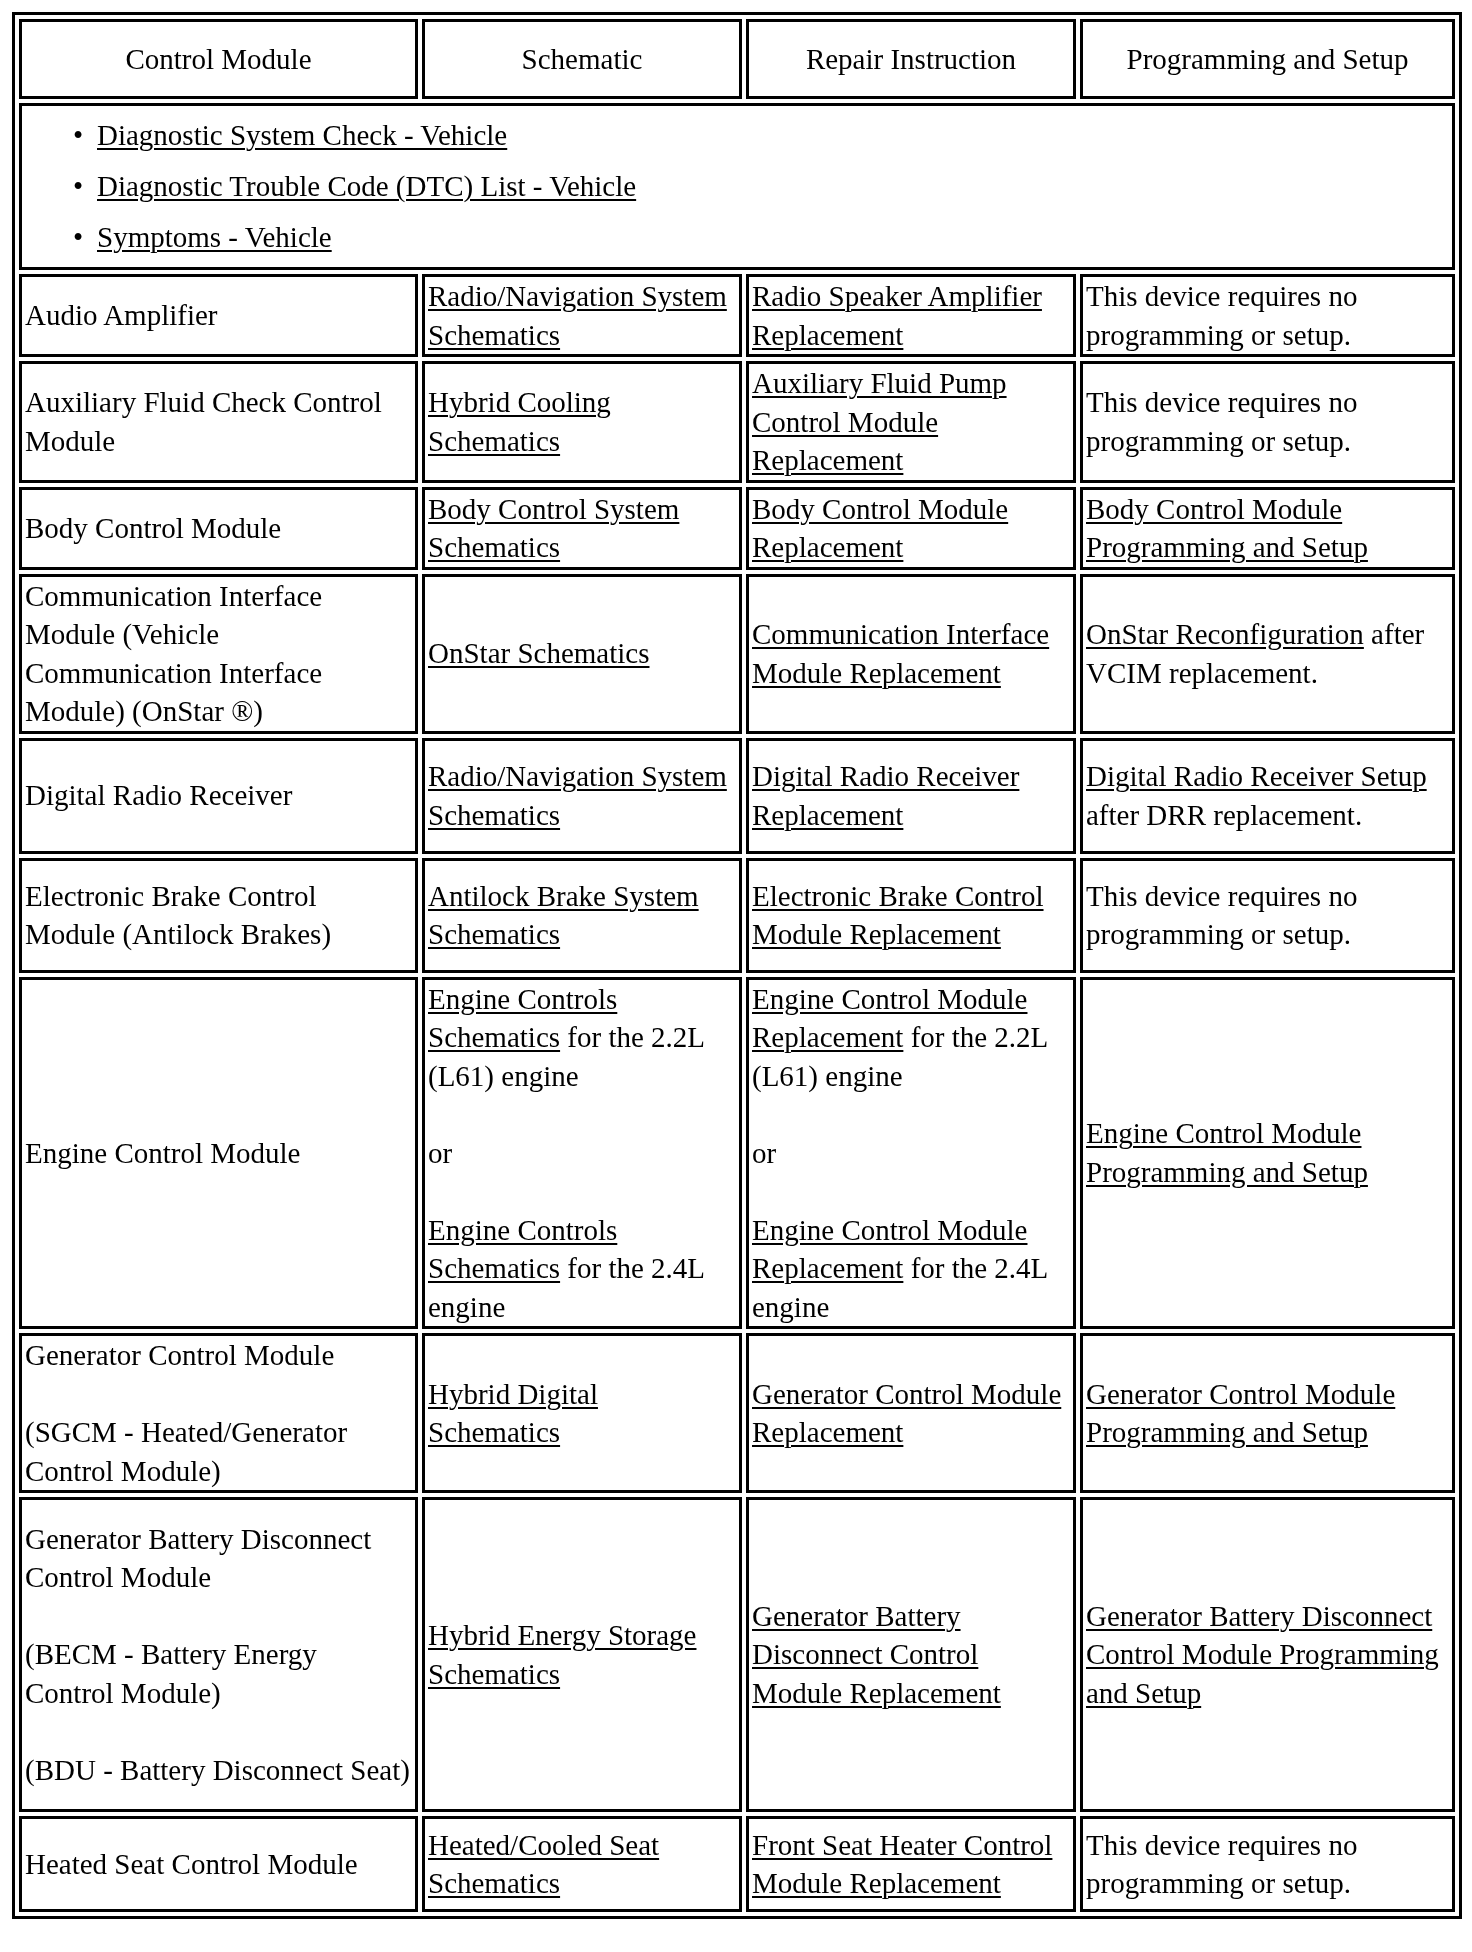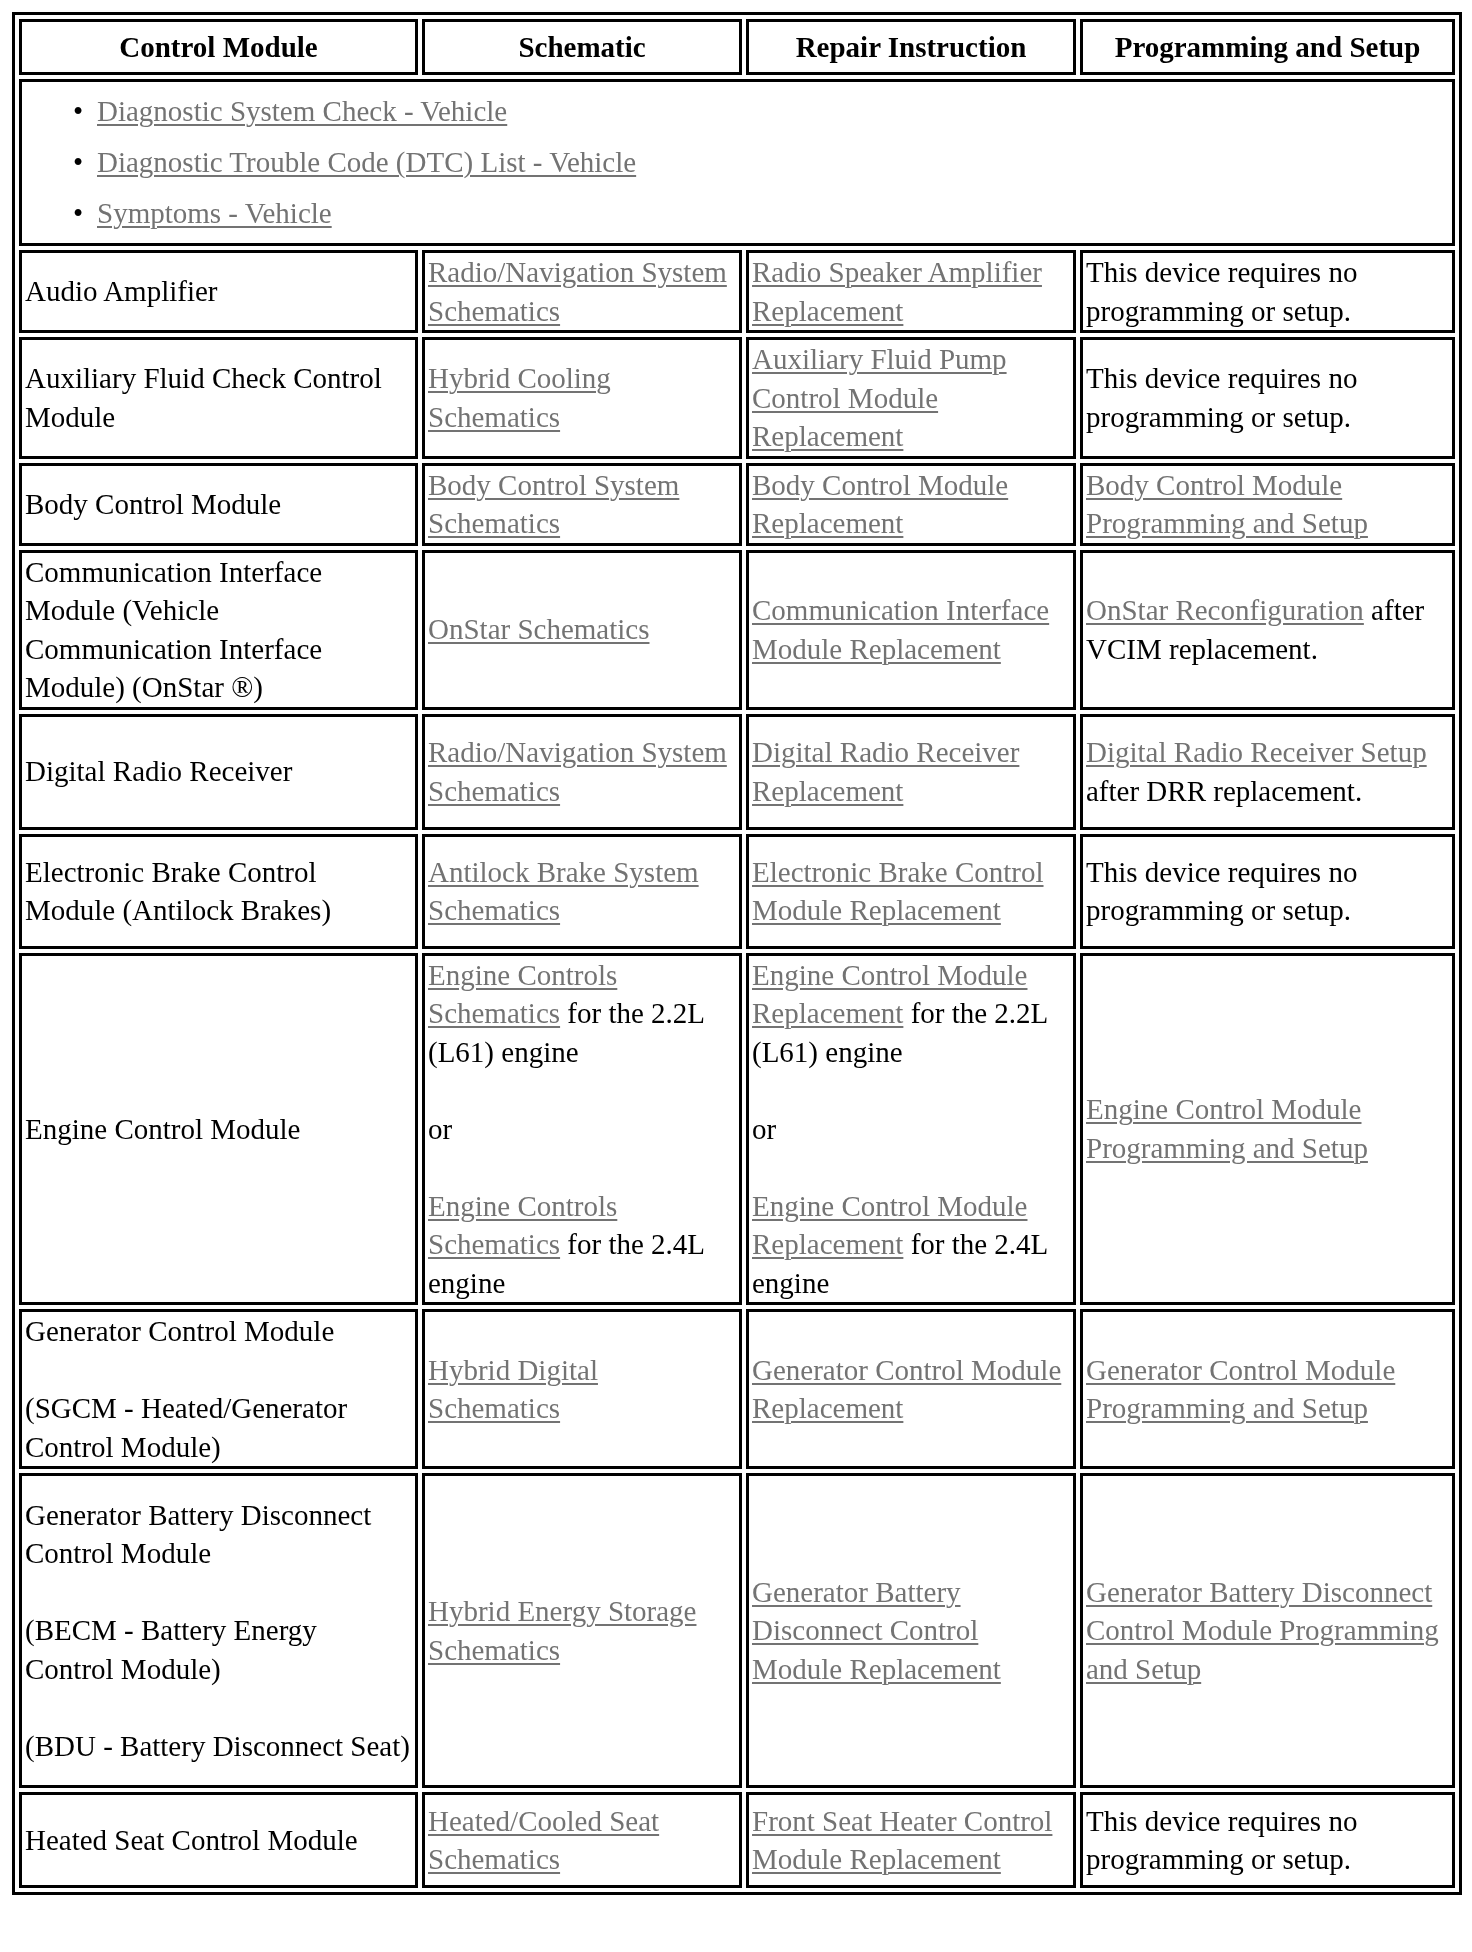--- a/index.html
+++ b/index.html
@@ -28,31 +28,31 @@
       border: 3px solid #000;
       padding: 0 3px;
       vertical-align: middle;
       font-size: 29px;
       line-height: 38.5px;
       text-align: left;
       font-weight: normal;
       word-wrap: break-word;
     }
     table.modules th {
-      font-weight: bold;
+      font-weight: normal;
       text-align: center;
       height: 42px;
-      padding: 4px;
+      padding: 16px;
     }
     col.c1 { width: 399px; }
     col.c2 { width: 320px; }
     col.c3 { width: 330px; }
     col.c4 { width: 375px; }
     a.lnk {
-      color: #737373;
+      color: #000000;
       text-decoration: underline;
       text-decoration-thickness: 2px;
       text-underline-offset: 3px;
     }
     ul.diag {
       margin: 4px 0 4px 0;
       padding-left: 72px;
       list-style: none;
     }
     ul.diag li {

